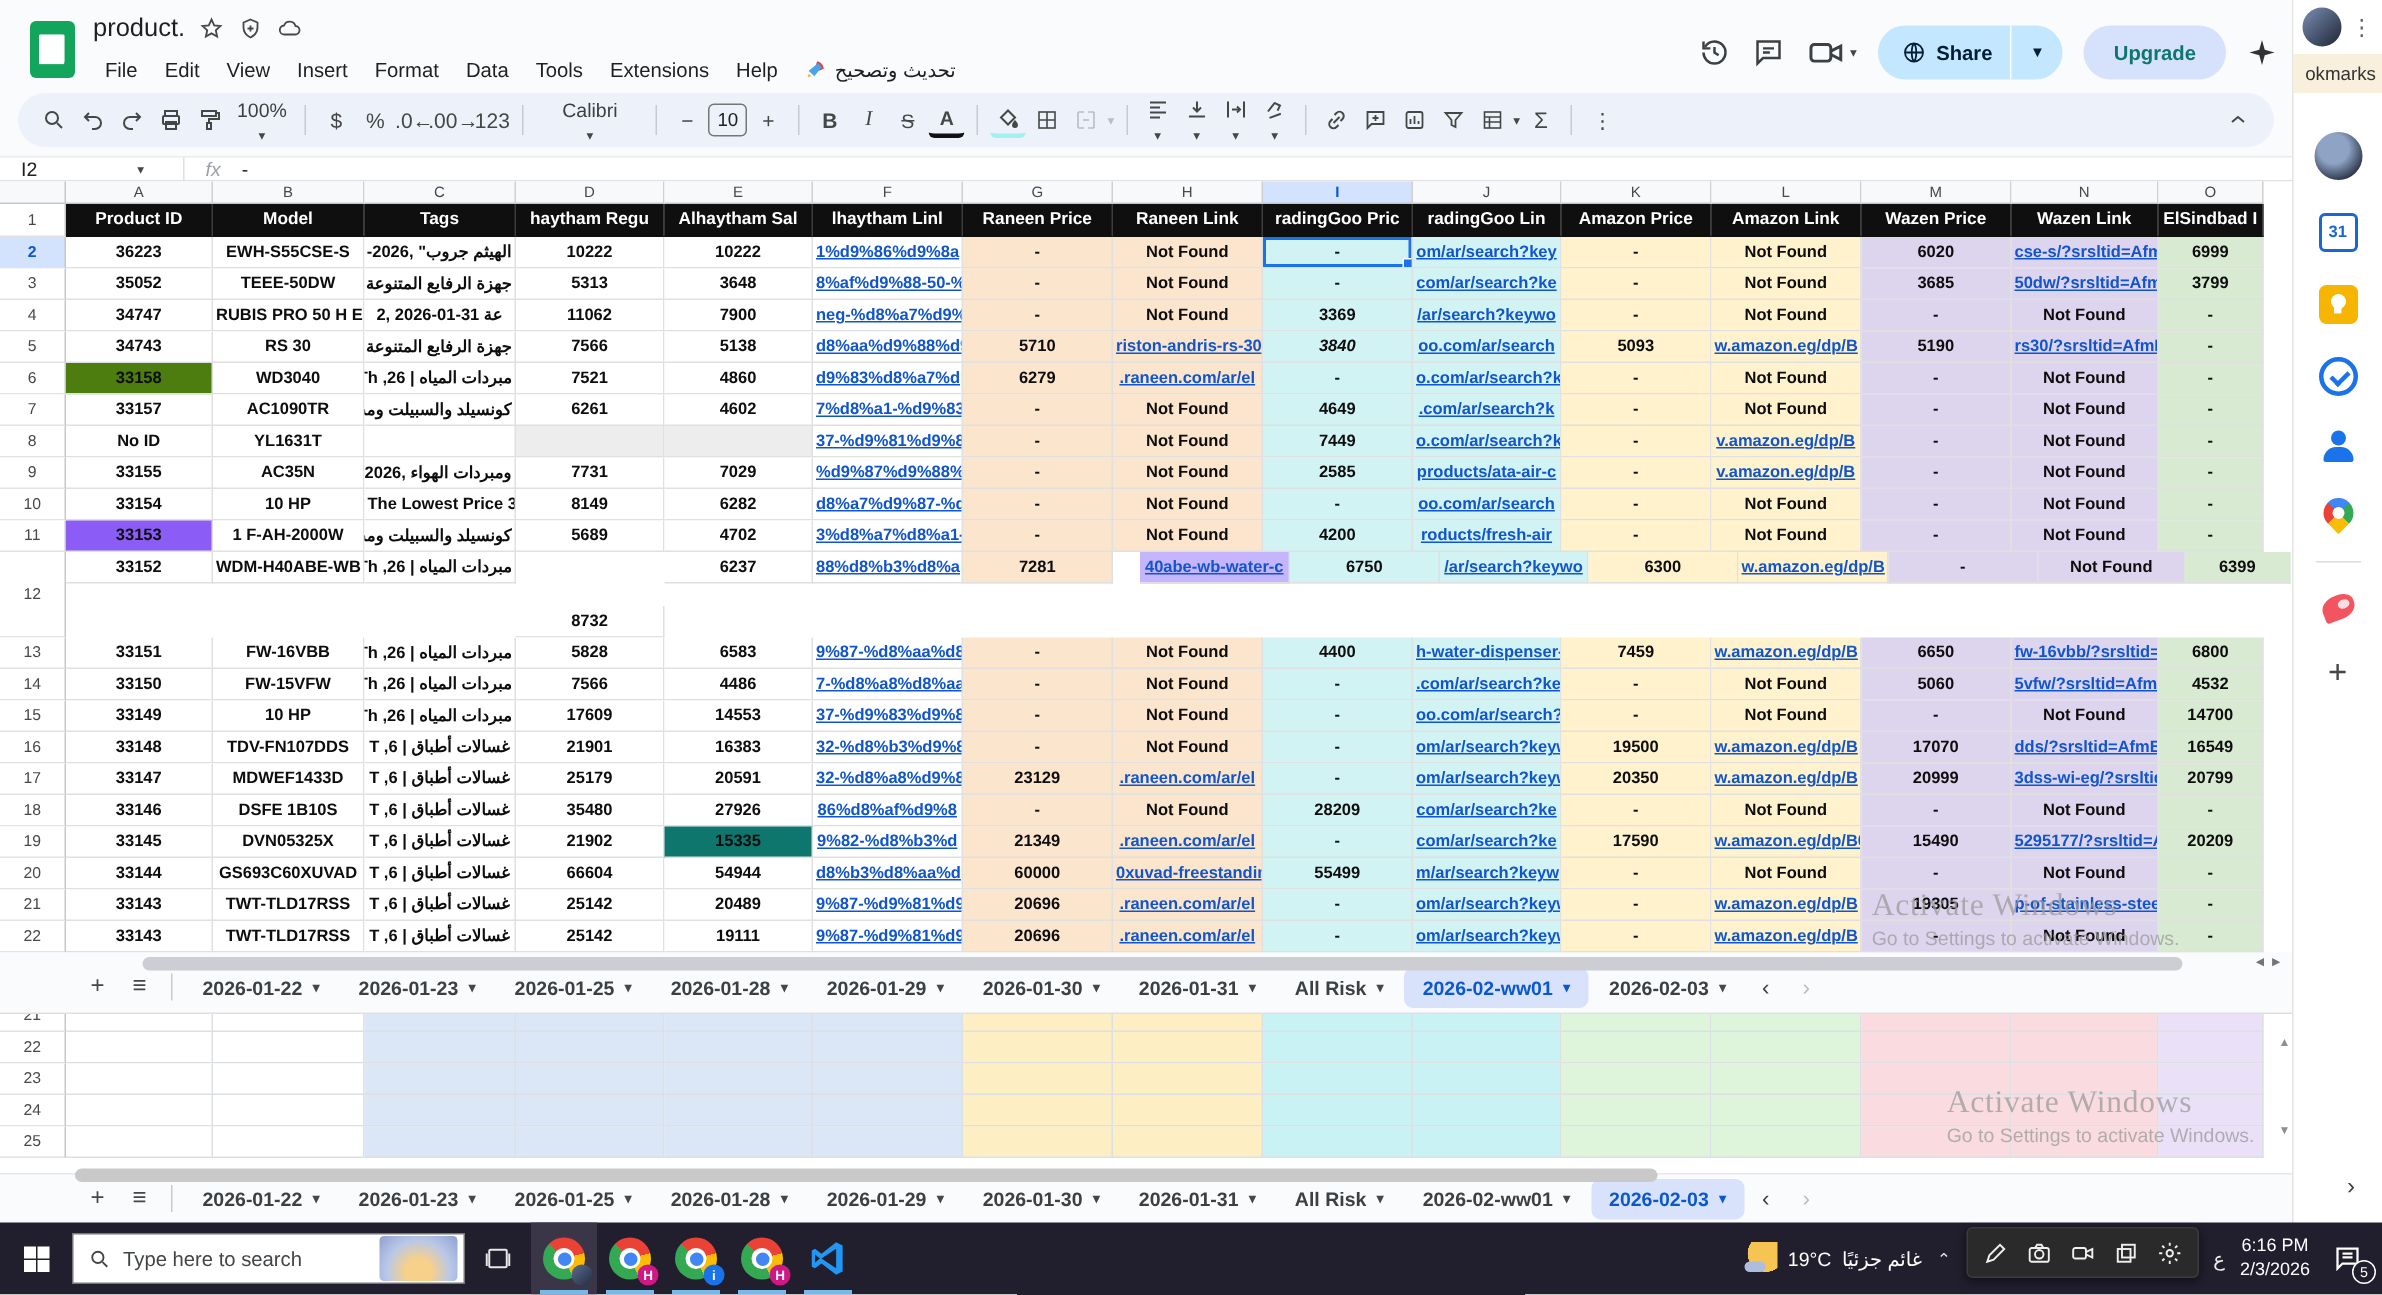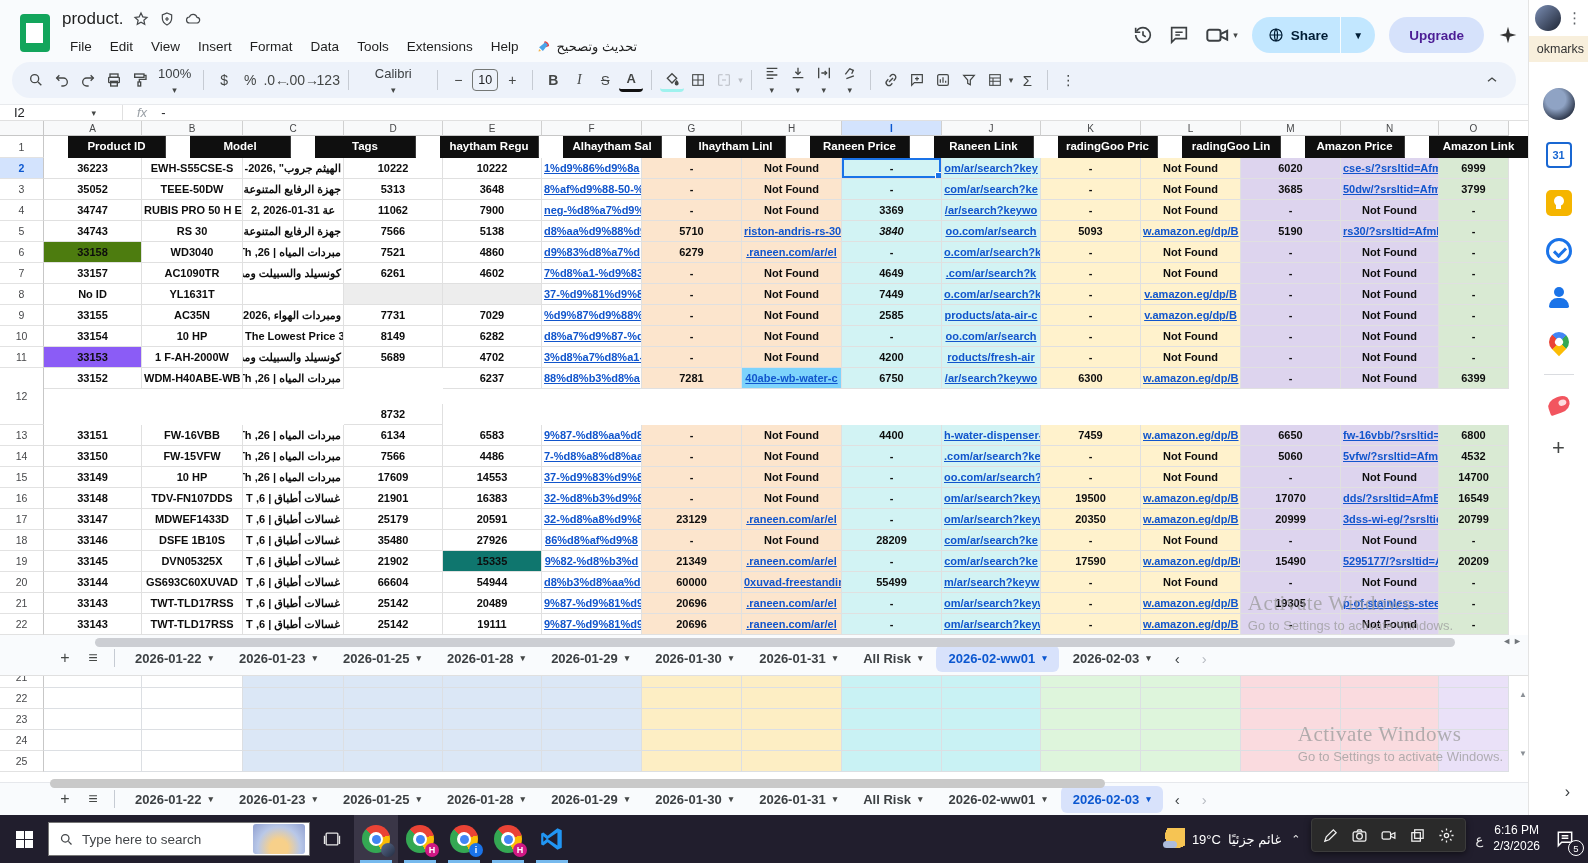--- a/index.html
+++ b/index.html
@@ -28,21 +28,21 @@
   .menubar { display:flex; align-items:center; height:28px; gap:2px; }
   .menu-item { font-size:13.5px; color:#1f1f1f; padding:3px 8px; border-radius:6px; cursor:default; }
   .custom-menu { display:flex; align-items:center; gap:5px; font-size:13px; color:#1f1f1f; padding:3px 8px; }
   .appbar-right { display:flex; align-items:center; gap:14px; padding-top:4px; }
   .abtn { width:22px; height:22px; color:#3c4043; }
   .pill { display:flex; align-items:center; border-radius:18px; height:36px; }
   .share-pill { background:#c2e7ff; color:#001d35; font-size:13.5px; font-weight:600; }
   .share-main { display:flex; align-items:center; gap:7px; padding:0 12px 0 16px; }
   .share-sep { width:1px; height:36px; background:#fff; opacity:.85; }
   .share-caret { padding:0 12px; font-size:10px; color:#001d35; }
-  .upgrade-pill { background:#d6e2fb; color:#4c1d95; font-size:13.5px; font-weight:600; padding:0 20px; }
+  .upgrade-pill { background:#d6e2fb; color:#0f766e; font-size:13.5px; font-weight:600; padding:0 20px; }
   .sparkle { width:20px; height:20px; color:#333; }
 
   
   .toolbar-wrap { height:44px; padding:2px 12px 6px; background:#f9fbfd; }
   .toolbar { height:36px; background:#edf2fa; border-radius:18px; display:flex; align-items:center; padding:0 12px; gap:2px; font-size:13px; color:#3c4043; }
   .t-ico { width:24px; height:24px; display:flex; align-items:center; justify-content:center; border-radius:4px; color:#444746; flex:none; font-size:14px; }
   .t-ico svg { width:16px; height:16px; }
   .t-sep { width:1px; height:20px; background:#c6cbd3; margin:0 6px; flex:none; }
   .t-label { padding:0 4px; font-size:13px; color:#3c4043; display:flex; align-items:center; gap:4px;flex-direction:column; }
   .caret { font-size:9px; color:#444746; }
@@ -63,21 +63,21 @@
   
   .sheet1 { position:relative; background:#fff; flex:none; }
   .grid-scroll { width:1509px; }
   .row { display:flex; }
   .corner { width:44px; flex:none; background:#f8f9fa; border-right:1px solid #c7c7c7; border-bottom:1px solid #c7c7c7; }
   .letters .cl { height:15px; line-height:15px; font-size:10px; color:#47484a; text-align:center; background:#f8f9fa; border-right:1px solid #d0d0d0; border-bottom:1px solid #c7c7c7; flex:none; }
   .letters .cl.hl { background:#d3e3fd; color:#0b57d0; font-weight:700; }
   .rn { width:44px; flex:none; font-size:10.5px; color:#47484a; text-align:center; background:#fff; border-right:1px solid #c7c7c7; border-bottom:1px solid #e2e2e2; display:flex; align-items:center; justify-content:center; }
   .rn.hl { background:#d3e3fd; color:#0b57d0; font-weight:700; }
   .cell { flex:none; height:21px; line-height:20px; font-size:11px; font-weight:700; color:#0d0d0d; text-align:center; overflow:hidden; white-space:nowrap; border-right:1px solid #e0e0e0; border-bottom:1px solid #e0e0e0; padding:0 2px; }
-  .hcell { height:22px; line-height:21px; background:#0f0f0f; color:#fff; font-size:11.5px; font-weight:700; border-right:1px solid #3c3c3c; border-bottom:1px solid #0f0f0f;margin-left:24px; }
+  .hcell { height:22px; line-height:21px; background:#0f0f0f; color:#fff; font-size:11.5px; font-weight:700; border-right:1px solid #3c3c3c; border-bottom:1px solid #0f0f0f; }
   .hrow .rn { height:22px; }
   .link { color:#1155cc; text-decoration:underline; }
   .rtl { direction:rtl; }
   .muted { background:#ededed !important; }
   .sel { position:relative; box-shadow: inset 0 0 0 2px #1a73e8; }
   .sel::after { content:""; position:absolute; right:-3px; bottom:-3px; width:7px; height:7px; background:#1a73e8; border:1px solid #fff; border-radius:1px; }
   .vscroll { position:absolute; top:0; right:-17px; width:15px; height:100%; background:#f6f6f6; border-left:1px solid #e3e3e3; }
   .vthumb { position:absolute; top:28px; left:2px; width:10px; height:90px; background:#c4c7cc; border-radius:6px; }
   .watermark { position:absolute; text-align:left; color:#9b9b9b; opacity:.75; pointer-events:none; }
   .wm-big { font-size:21px; font-family:"Liberation Serif", serif; font-weight:400; letter-spacing:.5px; }
@@ -641,35 +641,35 @@
               </div>
               <div class="row">
                 <div class="rn">12</div>
                 <div class="cell" style="width: 98px; background: rgb(255, 255, 255);">33152</div>
                 <div class="cell" style="width: 101px; background: rgb(255, 255, 255);">WDM-H40ABE-WB</div>
                 <div class="cell rtl" style="width: 101px; background: rgb(255, 255, 255);">مبردات المياه | 26, Th</div>
                 <div class="cell" style="width: 99px; background: rgb(255, 255, 255); margin-top: 36px;">8732</div>
                 <div class="cell" style="width: 99px; background: rgb(255, 255, 255);">6237</div>
                 <div class="cell link" style="width: 100px; background: rgb(255, 255, 255);">88%d8%b3%d8%a</div>
                 <div class="cell" style="width: 100px; background: rgb(252, 229, 205);">7281</div>
-                <div class="cell link" style="width: 100px; background: #7dd3fc;">40abe-wb-water-c</div>
+                <div class="cell link" style="width: 100px; background: #c4b5fd; margin-left: 18px;">40abe-wb-water-c</div>
                 <div class="cell" style="width: 100px; background: rgb(210, 243, 244);">6750</div>
                 <div class="cell link" style="width: 99px; background: rgb(210, 243, 244);">/ar/search?keywo</div>
                 <div class="cell" style="width: 100px; background: rgb(255, 242, 204);">6300</div>
                 <div class="cell link" style="width: 100px; background: rgb(255, 242, 204);">w.amazon.eg/dp/B</div>
                 <div class="cell" style="width: 100px; background: rgb(221, 212, 238);">-</div>
                 <div class="cell" style="width: 98px; background: rgb(221, 212, 238);">Not Found</div>
                 <div class="cell" style="width: 70px; background: rgb(217, 234, 211);">6399</div>
               </div>
               <div class="row">
                 <div class="rn">13</div>
                 <div class="cell" style="width: 98px; background: rgb(255, 255, 255);">33151</div>
                 <div class="cell" style="width: 101px; background: rgb(255, 255, 255);">FW-16VBB</div>
                 <div class="cell rtl" style="width: 101px; background: rgb(255, 255, 255);">مبردات المياه | 26, Th</div>
-                <div class="cell" style="width: 99px; background: rgb(255, 255, 255);">6134</div>
+                <div class="cell" style="width: 99px; background: rgb(255, 255, 255);">5828</div>
                 <div class="cell" style="width: 99px; background: rgb(255, 255, 255);">6583</div>
                 <div class="cell link" style="width: 100px; background: rgb(255, 255, 255);">9%87-%d8%aa%d8</div>
                 <div class="cell" style="width: 100px; background: rgb(252, 229, 205);">-</div>
                 <div class="cell" style="width: 100px; background: rgb(252, 229, 205);">Not Found</div>
                 <div class="cell" style="width: 100px; background: rgb(210, 243, 244);">4400</div>
                 <div class="cell link" style="width: 99px; background: rgb(210, 243, 244);">h-water-dispenser-</div>
                 <div class="cell" style="width: 100px; background: rgb(255, 242, 204);">7459</div>
                 <div class="cell link" style="width: 100px; background: rgb(255, 242, 204);">w.amazon.eg/dp/B</div>
                 <div class="cell" style="width: 100px; background: rgb(221, 212, 238);">6650</div>
                 <div class="cell link" style="width: 98px; background: rgb(221, 212, 238);">fw-16vbb/?srsltid=</div>

